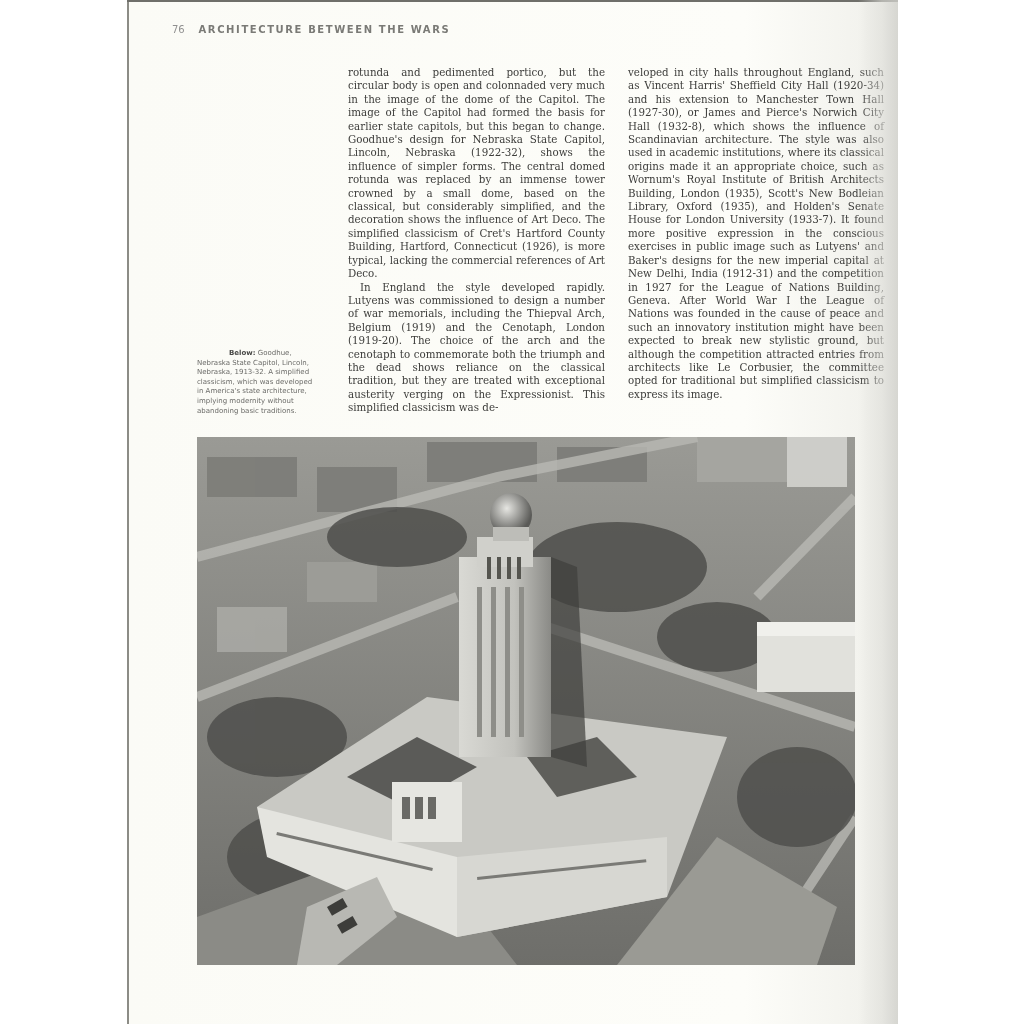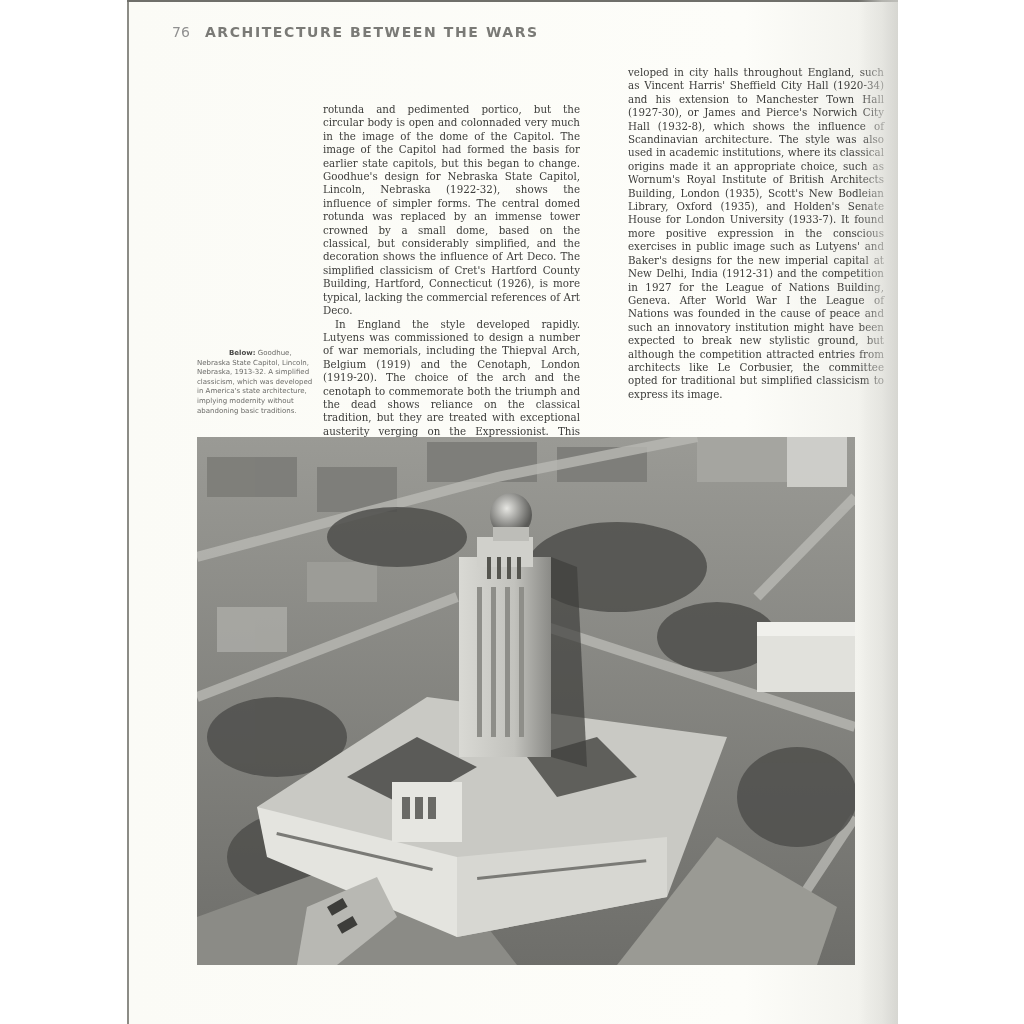--- a/index.html
+++ b/index.html
@@ -16,33 +16,33 @@
     }
     .page-topline {
       position: absolute; left: 127px; top: 0; width: 771px; height: 2px; background: #6f6f6a;
     }
     .gutter-shadow {
       position: absolute; left: 858px; top: 0; width: 40px; height: 1024px;
       background: linear-gradient(to right, rgba(255,255,255,0) 0%, rgba(225,225,220,0.6) 60%, rgba(210,210,205,0.8) 100%);
     }
     .running-head {
       position: absolute; left: 172px; top: 24px;
-      font-family: "DejaVu Sans", sans-serif; font-size: 14px; color: #7a7a76;
+      font-family: "DejaVu Sans", sans-serif; font-size: 10px; color: #7a7a76;
       letter-spacing: 1.6px; white-space: nowrap;
     }
     .running-head .folio { letter-spacing: 0; margin-right: 9px; font-weight: normal; color: #909090; }
     .running-head .title { font-weight: bold; }
     .col {
       position: absolute; top: 66px; width: 257px;
       font-family: "DejaVu Serif", serif; font-size: 10.3px; line-height: 13.4px;
       color: #3c3c3a; text-align: justify;
     }
     .col p { margin: 0; }
     .col p.indent { text-indent: 12px; }
-    .col1 { left: 323px; margin-top: 37px; }
+    .col1 { left: 348px; }
     .col2 { left: 628px; width: 256px; }
     .caption {
       position: absolute; left: 197px; top: 349px; width: 118px;
       font-family: "DejaVu Sans", sans-serif; font-size: 7px; line-height: 9.6px; color: #6b6b68;
     }
     .caption .lead { font-weight: bold; color: #4a4a48; padding-left: 32px; }
     .photo {
       position: absolute; left: 197px; top: 437px; width: 658px; height: 528px;
       overflow: hidden; background: #8e8e8a;
     }

